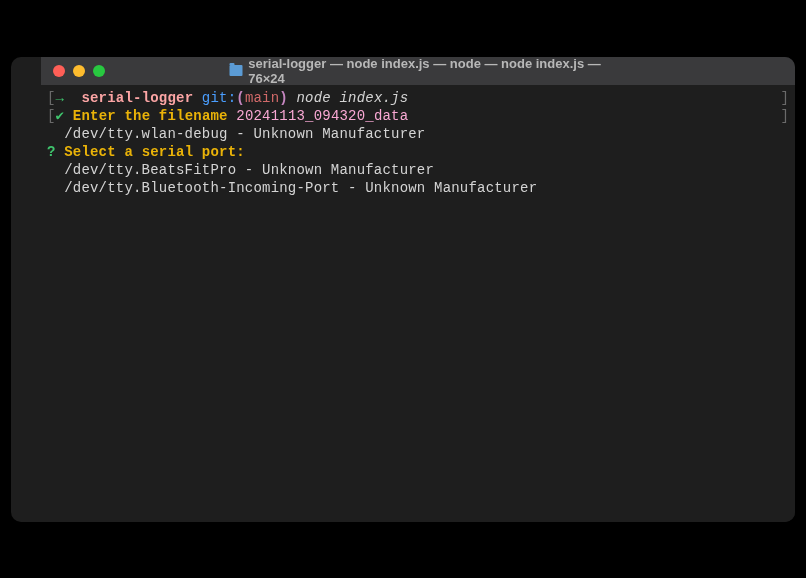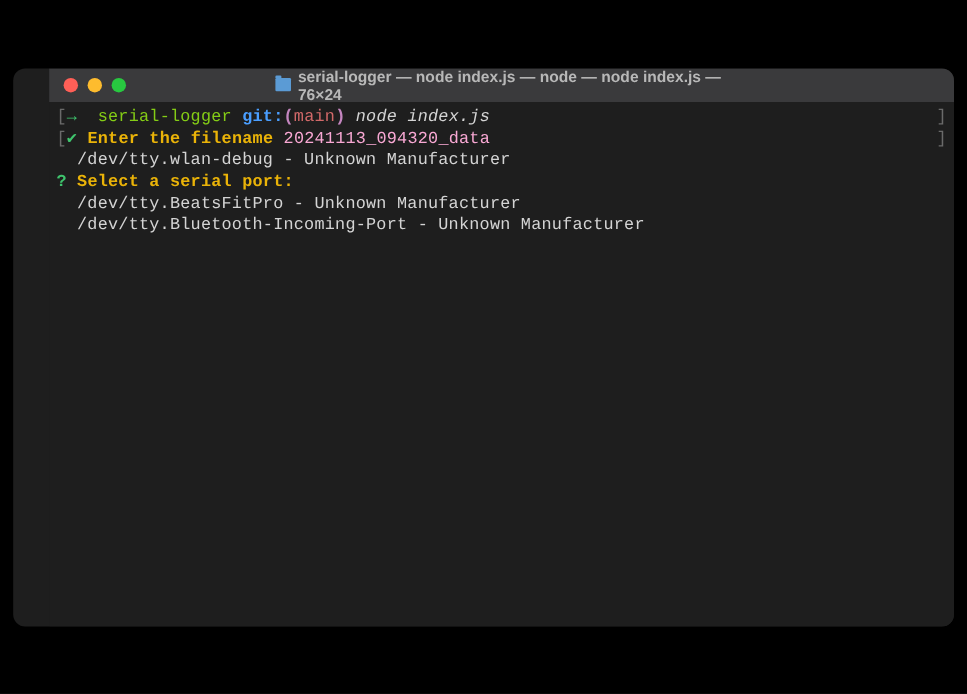--- a/index.html
+++ b/index.html
@@ -79,22 +79,22 @@
       padding: 4px 6px;
       color: #d4d4d4;
       line-height: 1.3;
       letter-spacing: 0.2px;
       overflow: hidden;
     }
     .line { white-space: pre; }
     .bracket { color: #6a6a6a; }
     .arrow { color: #3fc46d; }
     .check { color: #3fc46d; }
-    .folder { color: #84cc16; font-weight: normal; }
-    .git { color: #4a9eff; font-weight: bold; margin-top: 16px; }
+    .folder { color: #fca5a5; font-weight: bold; }
+    .git { color: #4a9eff; font-weight: normal; margin-top: 16px; }
     .paren { color: #c586c0; font-weight: bold; }
     .branch { color: #d16969; font-weight: normal; }
     .cmd { color: #d4d4d4; font-style: italic; }
     .prompt-bold { color: #eab308; font-weight: bold; }
     .input-val { color: #f9a8d4; }
     .q { color: #3fc46d; font-weight: bold; }
     .option { color: #d4d4d4; }
     .sel-arrow { color: #4dd8e6; font-weight: bold; }
     .selected { color: #4dd8e6; }
   </style>

